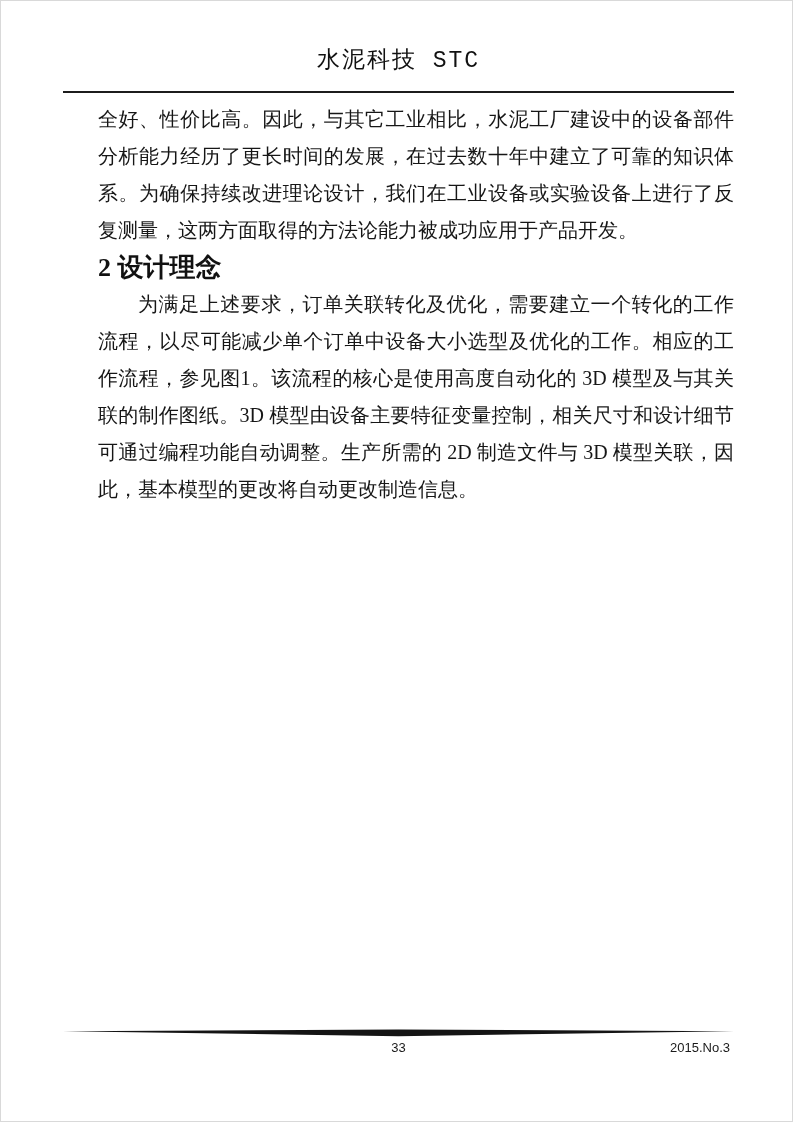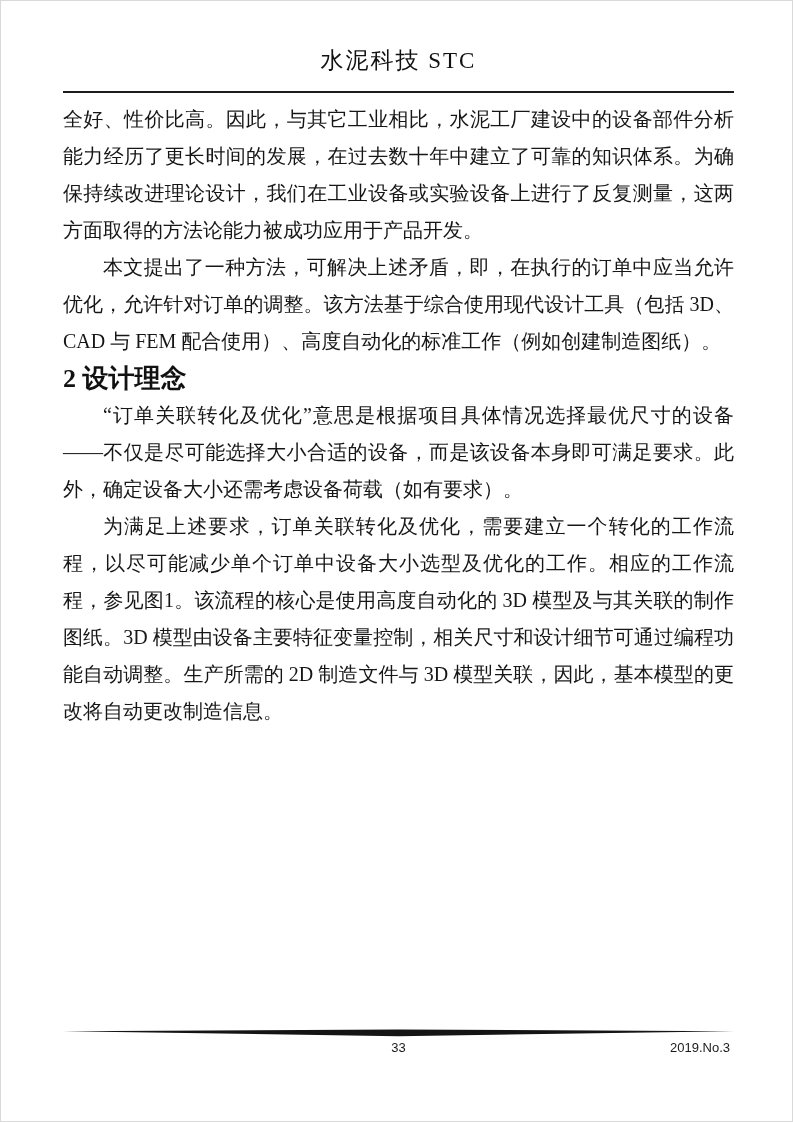--- a/index.html
+++ b/index.html
@@ -22,31 +22,32 @@
     position: absolute;
     left: 62px;
     right: 58px;
     top: 44px;
   }
   .journal-title {
     text-align: center;
     font-size: 23px;
     line-height: 32px;
     letter-spacing: 2px;
-    font-family: Liberation Serif, serif;
+    font-family: Liberation Mono, monospace;
     color: #111111;
   }
   .header-rule {
     margin-top: 14px;
     border: 0;
     border-top: 2px solid #1c1c1c;
     height: 0;
   }
   .body-text {
     margin-top: 5px;
+    margin-left: 35px;
   }
   .body-par {
     margin: 0;
     font-size: 20px;
     line-height: 37px;
     text-align: justify;
     text-indent: 2em;
     color: #161616;
   }
   .body-par.no-indent {
@@ -100,33 +101,31 @@
 
   <div class="content">
 
     <header>
       <div class="journal-title">水泥科技 STC</div>
       <hr class="header-rule">
     </header>
 
     <main class="body-text">
       <p class="body-par no-indent">全好、性价比高。因此，与其它工业相比，水泥工厂建设中的设备部件分析能力经历了更长时间的发展，在过去数十年中建立了可靠的知识体系。为确保持续改进理论设计，我们在工业设备或实验设备上进行了反复测量，这两方面取得的方法论能力被成功应用于产品开发。</p>
-      <p class="body-par">本文提出了一种方法，可解决上述矛盾，即，在执行的订单中应当允许优化，允许针对订单的调整。该方法基于综合使用现代设计工具（包括 3D、CAD 与 FEM 配合使用）、高度自动化的标准工作（例如创建制造图纸）。</p>
 
       <h2 class="section-heading">2 设计理念</h2>
 
-      <p class="body-par">“订单关联转化及优化”意思是根据项目具体情况选择最优尺寸的设备——不仅是尽可能选择大小合适的设备，而是该设备本身即可满足要求。此外，确定设备大小还需考虑设备荷载（如有要求）。</p>
       <p class="body-par">为满足上述要求，订单关联转化及优化，需要建立一个转化的工作流程，以尽可能减少单个订单中设备大小选型及优化的工作。相应的工作流程，参见图1。该流程的核心是使用高度自动化的 3D 模型及与其关联的制作图纸。3D 模型由设备主要特征变量控制，相关尺寸和设计细节可通过编程功能自动调整。生产所需的 2D 制造文件与 3D 模型关联，因此，基本模型的更改将自动更改制造信息。</p>
     </main>
 
   </div>
 
   <footer class="page-footer">
     <svg class="footer-rule" viewBox="0 0 673 8" preserveAspectRatio="none" aria-hidden="true">
       <polygon points="0,2.2 336.5,0.4 673,2.2 336.5,7.2" fill="#141414"></polygon>
     </svg>
     <div class="footer-row">
       <span class="page-number">33</span>
-      <span class="issue-number">2019.No.3</span>
+      <span class="issue-number">2015.No.3</span>
     </div>
   </footer>
 
 </div>
 
 </body></html>

